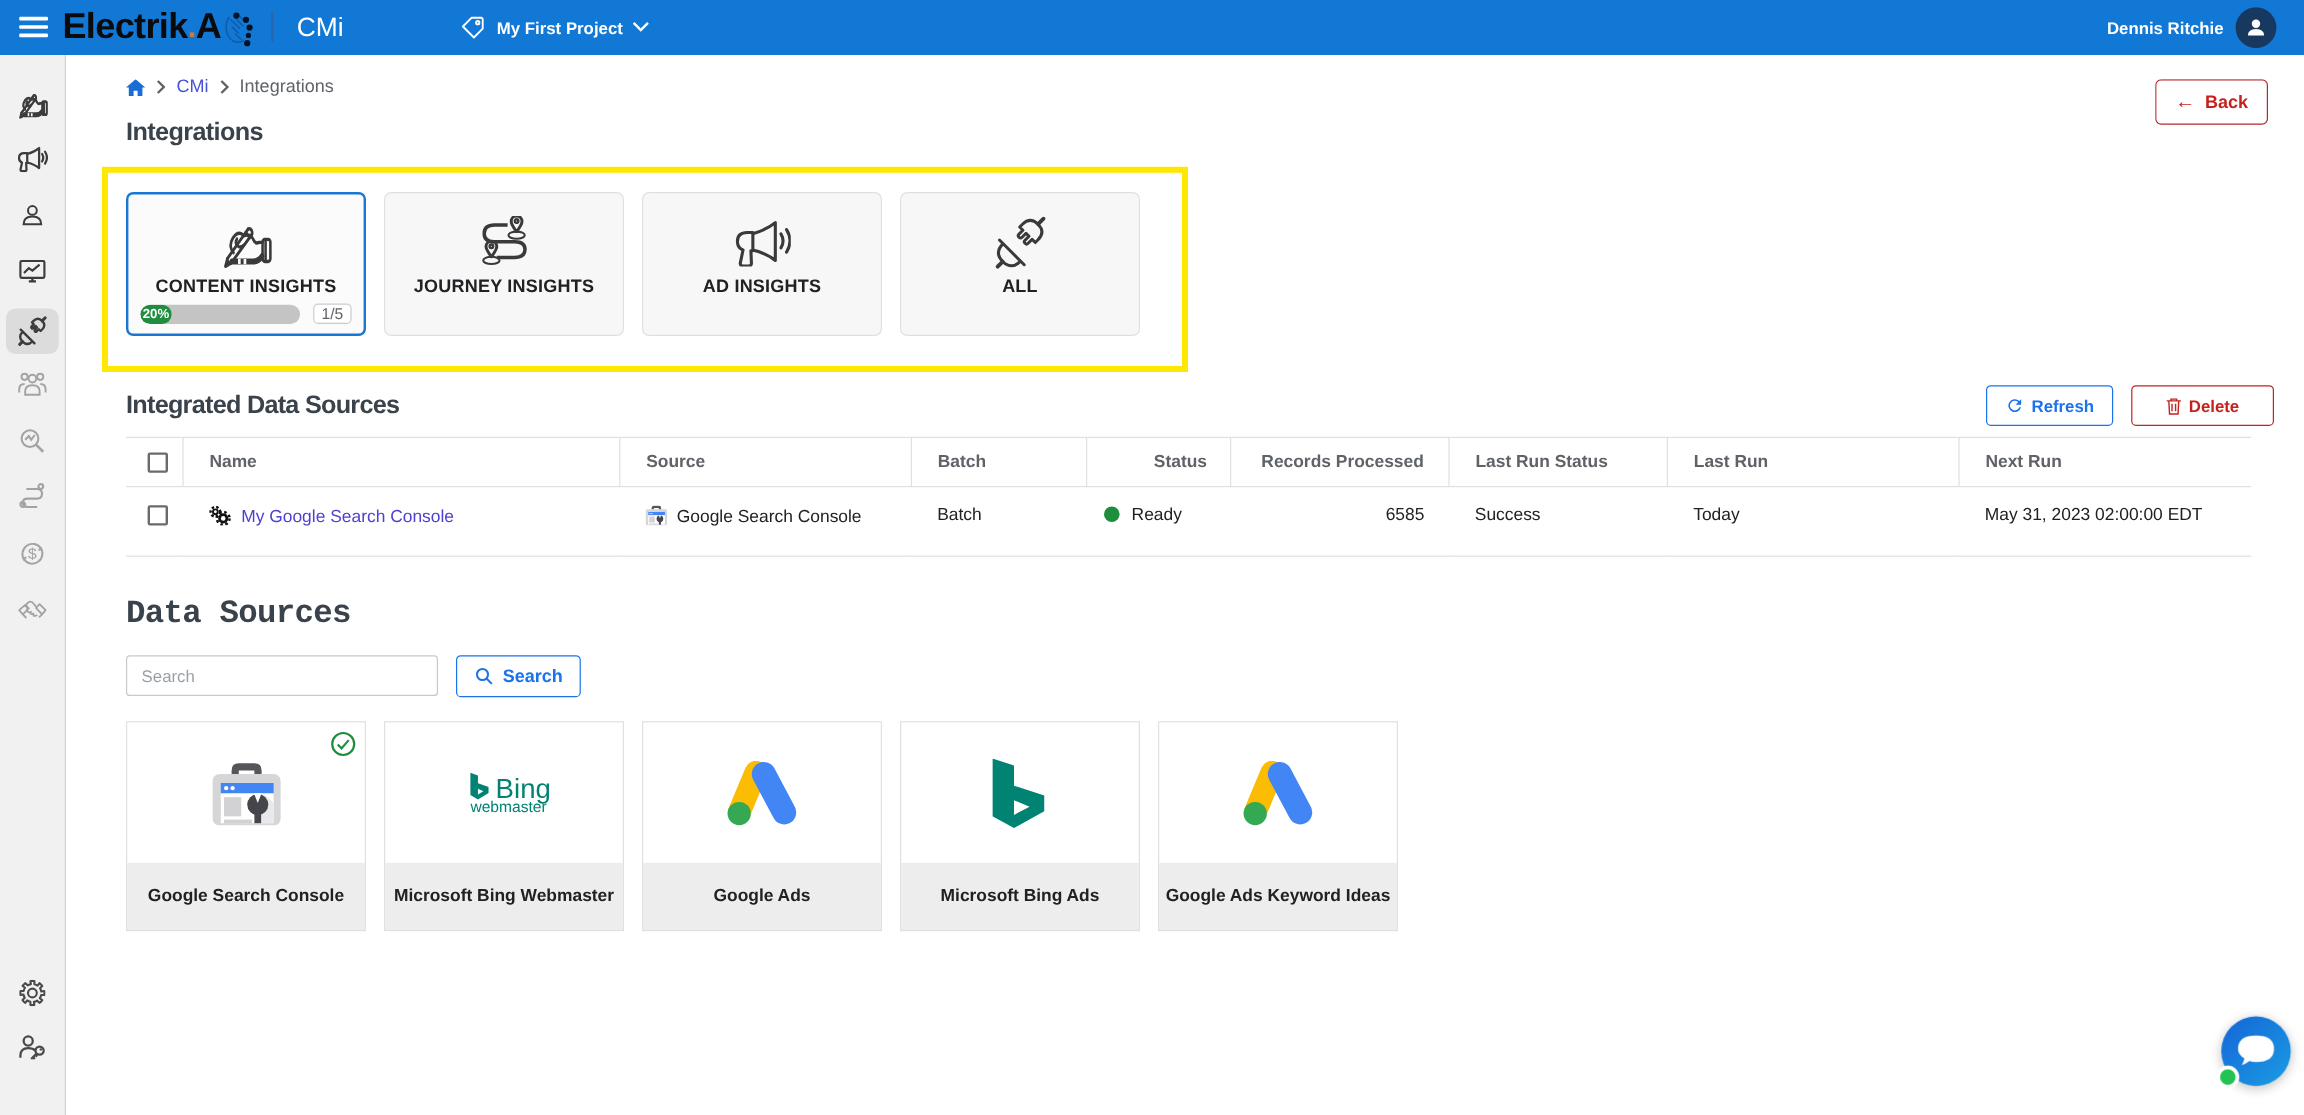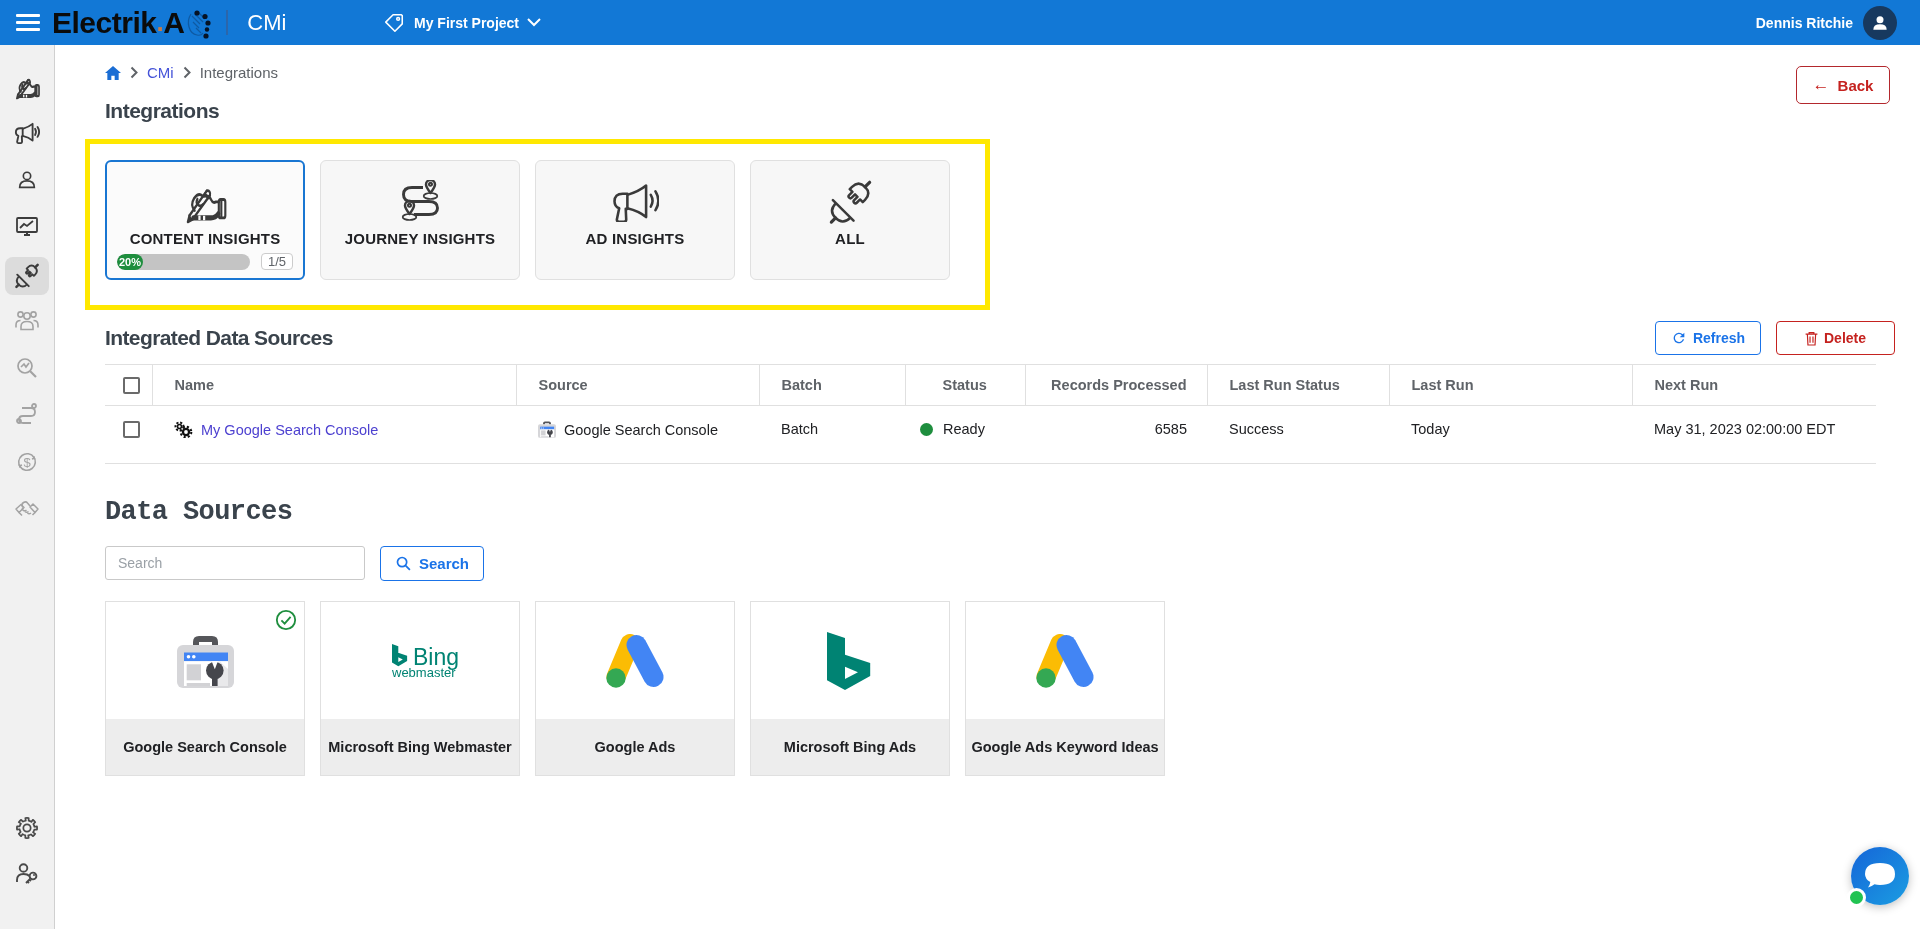--- a/index.html
+++ b/index.html
@@ -350,21 +350,21 @@
           <col>
         </colgroup>
       <tbody>
           <tr>
         <th style="padding-left:18px;">
               <div class="cb"></div>
             </th>
         <th>Name</th>
             <th>Source</th>
             <th>Batch</th>
-            <th style="padding-left:37px;margin-left:48px;">Status</th>
+            <th style="padding-left:56px;margin-left:48px;">Status</th>
         <th style="text-align:right; padding-right:20px;">Records Processed</th>
         <th>Last Run Status</th>
             <th>Last Run</th>
             <th>Next Run</th>
       </tr>
       <tr>
         <td style="padding-left:18px;">
               <div class="cb"></div>
             </td>
         <td><svg width="19" height="17" viewBox="0 0 19 17" style="vertical-align:-3px; margin-right:8px;">

